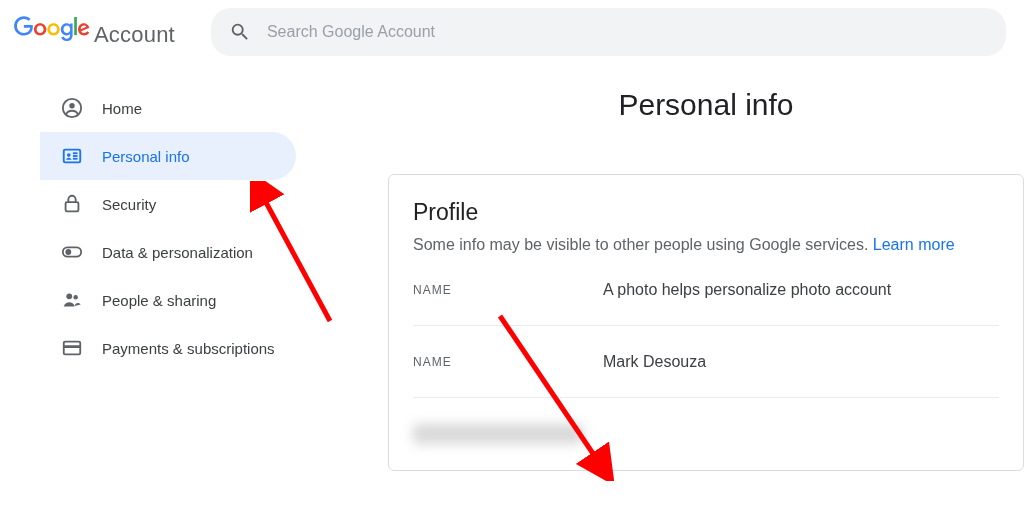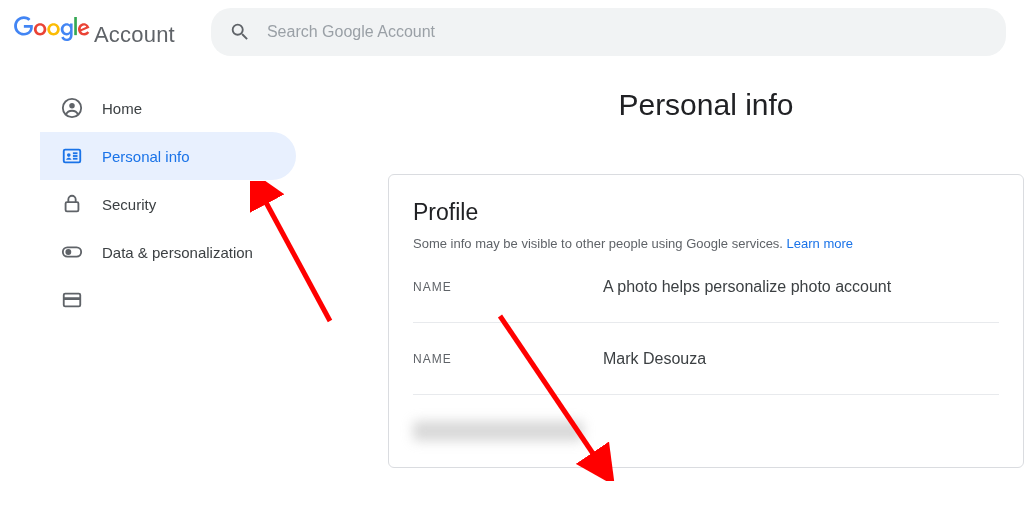--- a/index.html
+++ b/index.html
@@ -24,21 +24,21 @@
               border-bottom-right-radius: 28px; margin-left: 40px; }
   .nav-item.active { background: #e8f0fe; color: #1a73e8; font-weight: 500; }
   .nav-item .icon { width: 24px; display: flex; justify-content: center; }
 
   
   .main { flex: 1; padding-top: 24px; padding-left: 92px; }
   .page-title { font-size: 30px; color: #202124; text-align: center; font-weight: 400; }
   .page-sub  { font-size: 17px; color: #5f6368; text-align: center; margin-top: 14px; white-space: nowrap; }
   .card { margin-top: 52px; border: 1px solid #dadce0; border-radius: 6px; padding: 24px 24px 0 24px; }
   .card-title { font-size: 23px; color: #202124; font-weight: 400; }
-  .card-sub   { font-size: 13px; color: #5f6368; margin-top: 10px; }
+  .card-sub   { font-size: 16px; color: #5f6368; margin-top: 10px; }
   .card-sub a { color: #1a73e8; text-decoration: none; }
   .row { display: flex; align-items: center; height: 72px; border-bottom: 1px solid #e8eaed; cursor: pointer; }
   .row:first-of-type { margin-top: 16px; }
   .row .label { width: 190px; font-size: 12px; letter-spacing: 1px; color: #5f6368; }
   .row .value { font-size: 16px; color: #3c4043; }
   .row:last-child { border-bottom: none; }
   .blur-rect { width: 170px; height: 20px; border-radius: 4px;
                background: #bfbfbf; filter: blur(6px); opacity: 0.6; }
 
   
@@ -115,28 +115,40 @@
     <div class="nav-item">
       <span class="icon">
         <svg width="22" height="22" viewBox="0 0 24 24">
           <rect x="2" y="7" width="20" height="10" rx="5" fill="none" stroke="#5f6368" stroke-width="2"></rect>
           <circle cx="8" cy="12" r="3.2" fill="#5f6368"></circle>
         </svg>
       </span>
       <span>Data &amp; personalization</span>
     </div>
 
+    <div class="nav-item">
+      <span class="icon">
+        <svg width="22" height="22" viewBox="0 0 24 24" fill="#5f6368">
+          <circle cx="9" cy="8" r="3.2"></circle>
+          <circle cx="16" cy="9" r="2.4"></circle>
+          <path d="M3 19c.9-3 3.5-4.5 6-4.5s5.1 1.5 6 4.5z"></path>
+          <path d="M14.8 18.5c.4-2 2-3.2 3.7-3.2 1.2 0 2.4.6 3 1.7"></path>
+        </svg>
+      </span>
+      <span>People &amp; sharing</span>
+    </div>
 
     <div class="nav-item">
       <span class="icon">
         <svg width="22" height="22" viewBox="0 0 24 24" fill="#5f6368">
           <rect x="3" y="5" width="18" height="14" rx="1.5" fill="none" stroke="#5f6368" stroke-width="2"></rect>
           <rect x="3" y="9" width="18" height="3" fill="#5f6368"></rect>
         </svg>
       </span>
+      <span>Payments &amp; subscriptions</span>
     </div>
   </div>
 
   <div class="main">
     <div class="page-title">Personal info</div>
 
     <div class="card">
       <div class="card-title">Profile</div>
       <div class="card-sub">
         <span>Some info may be visible to other people using Google services. </span><a href="#">Learn more</a>

